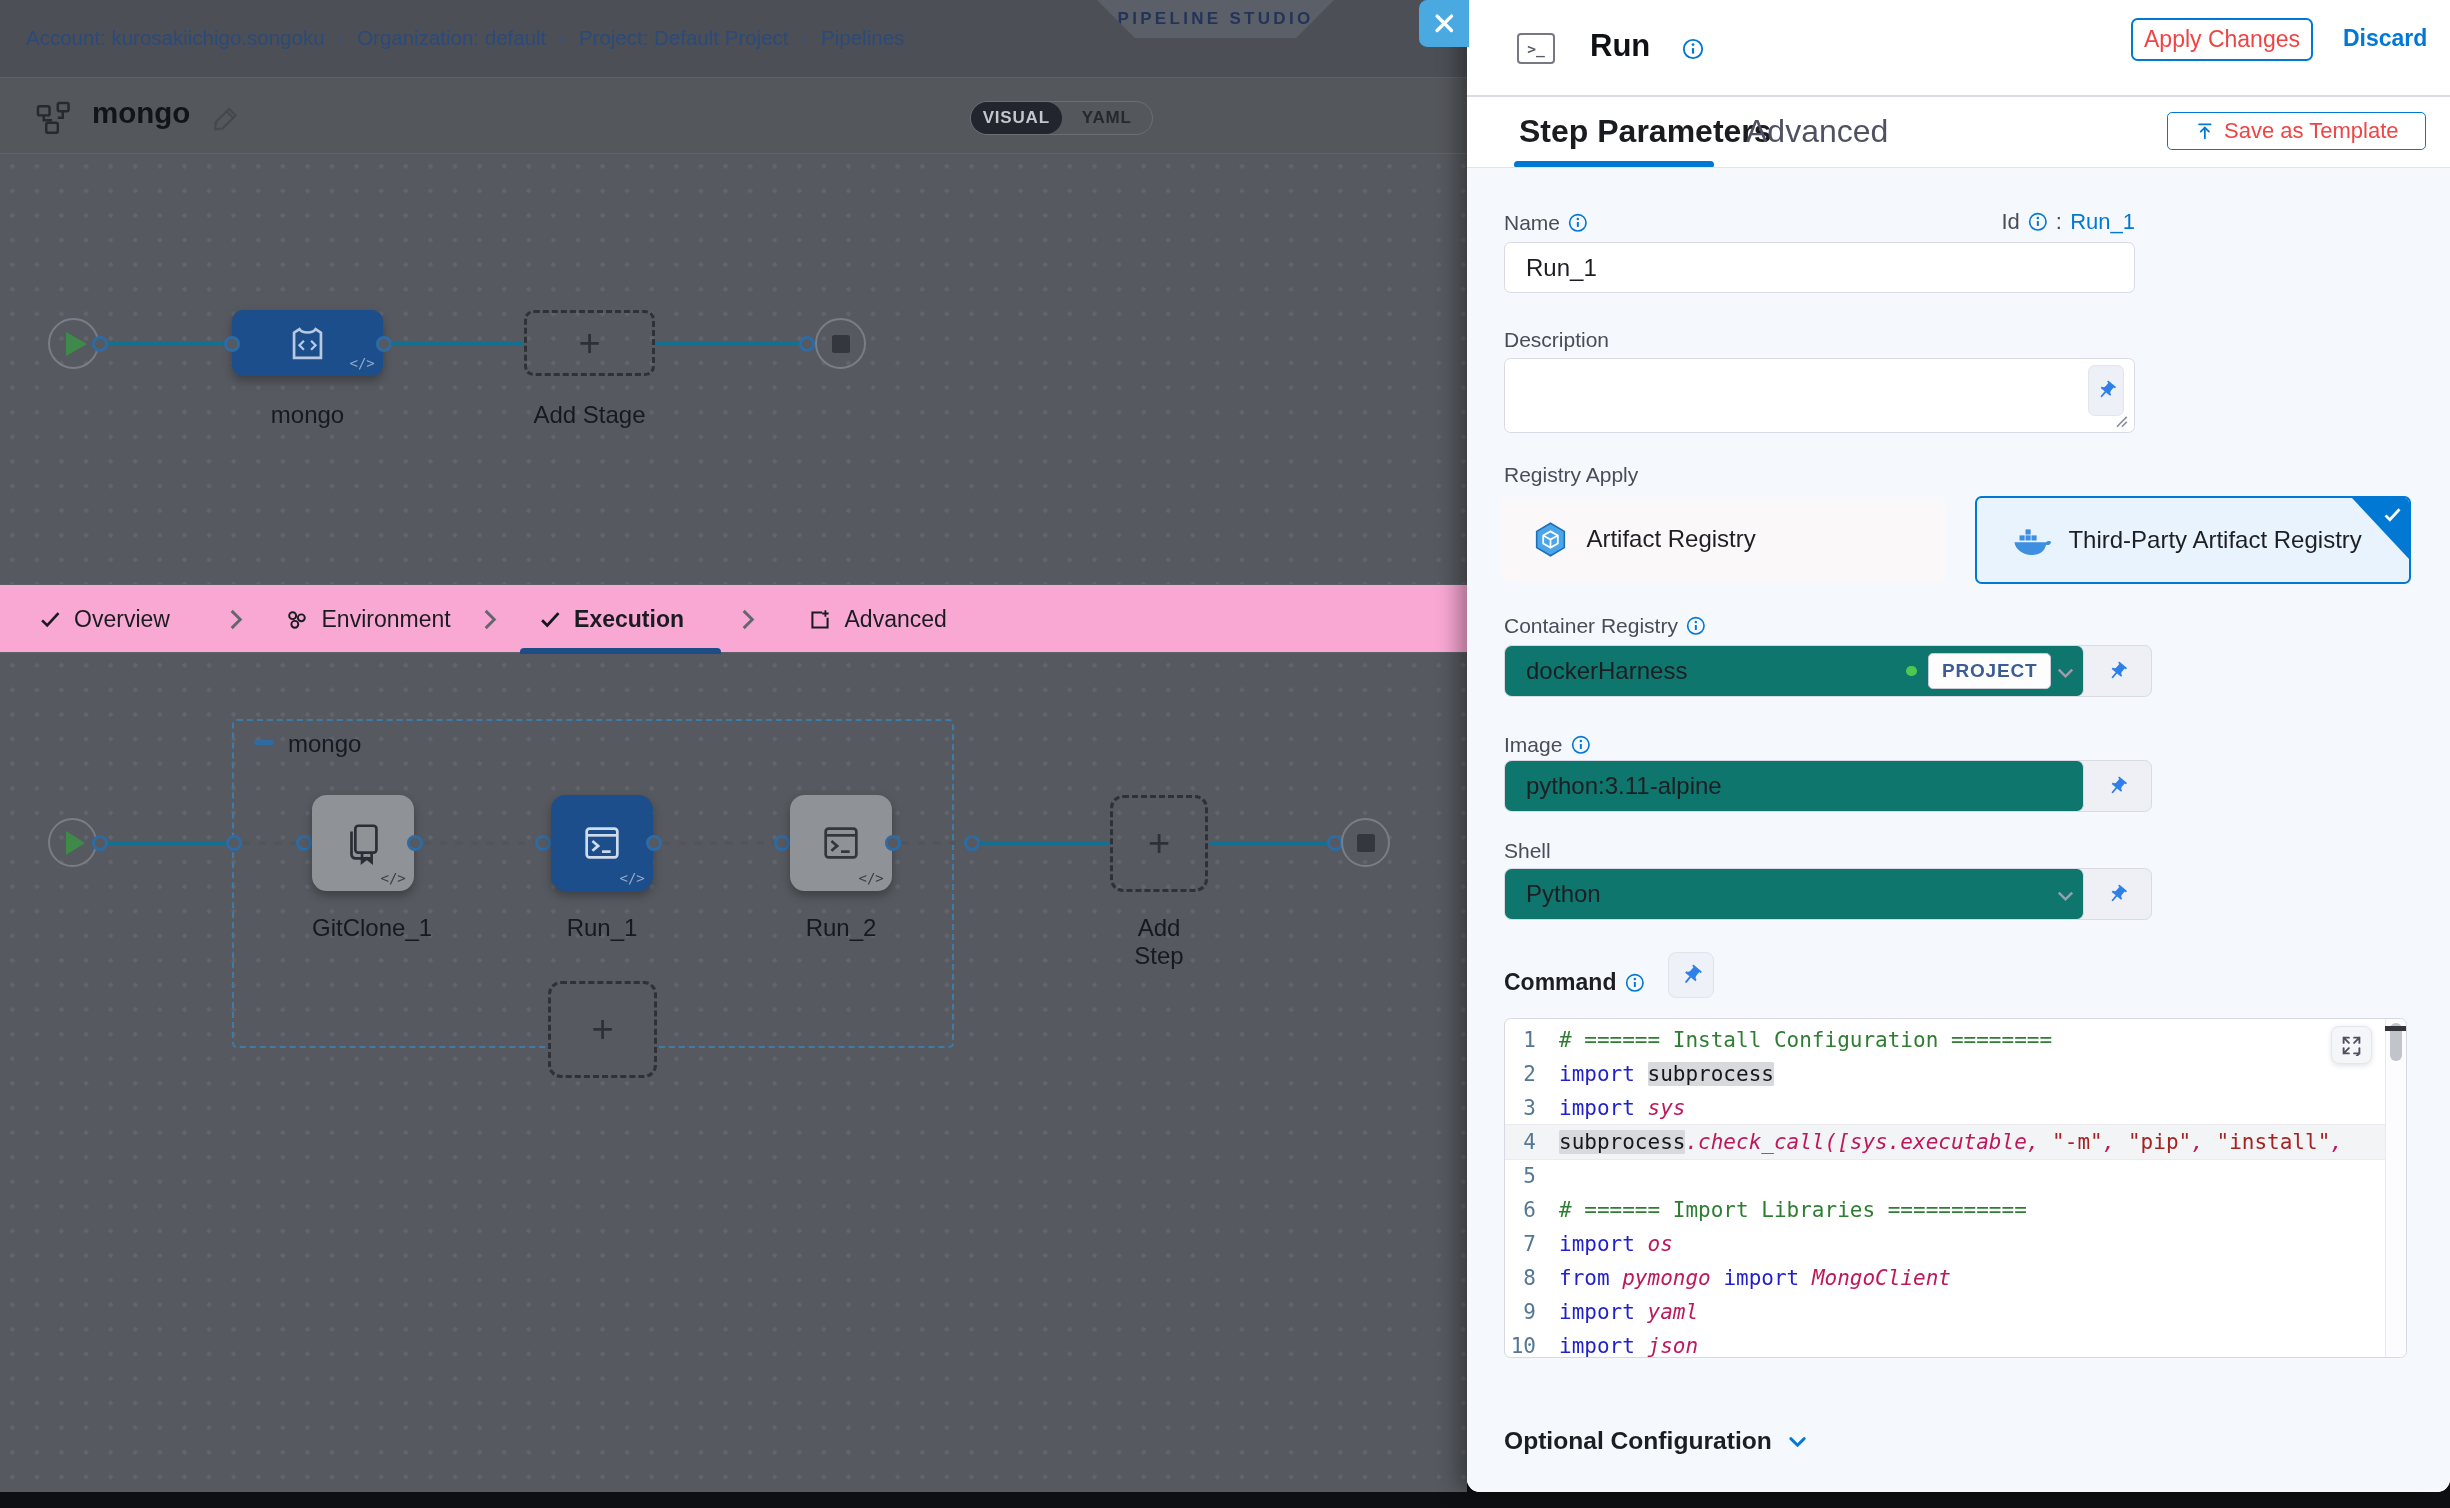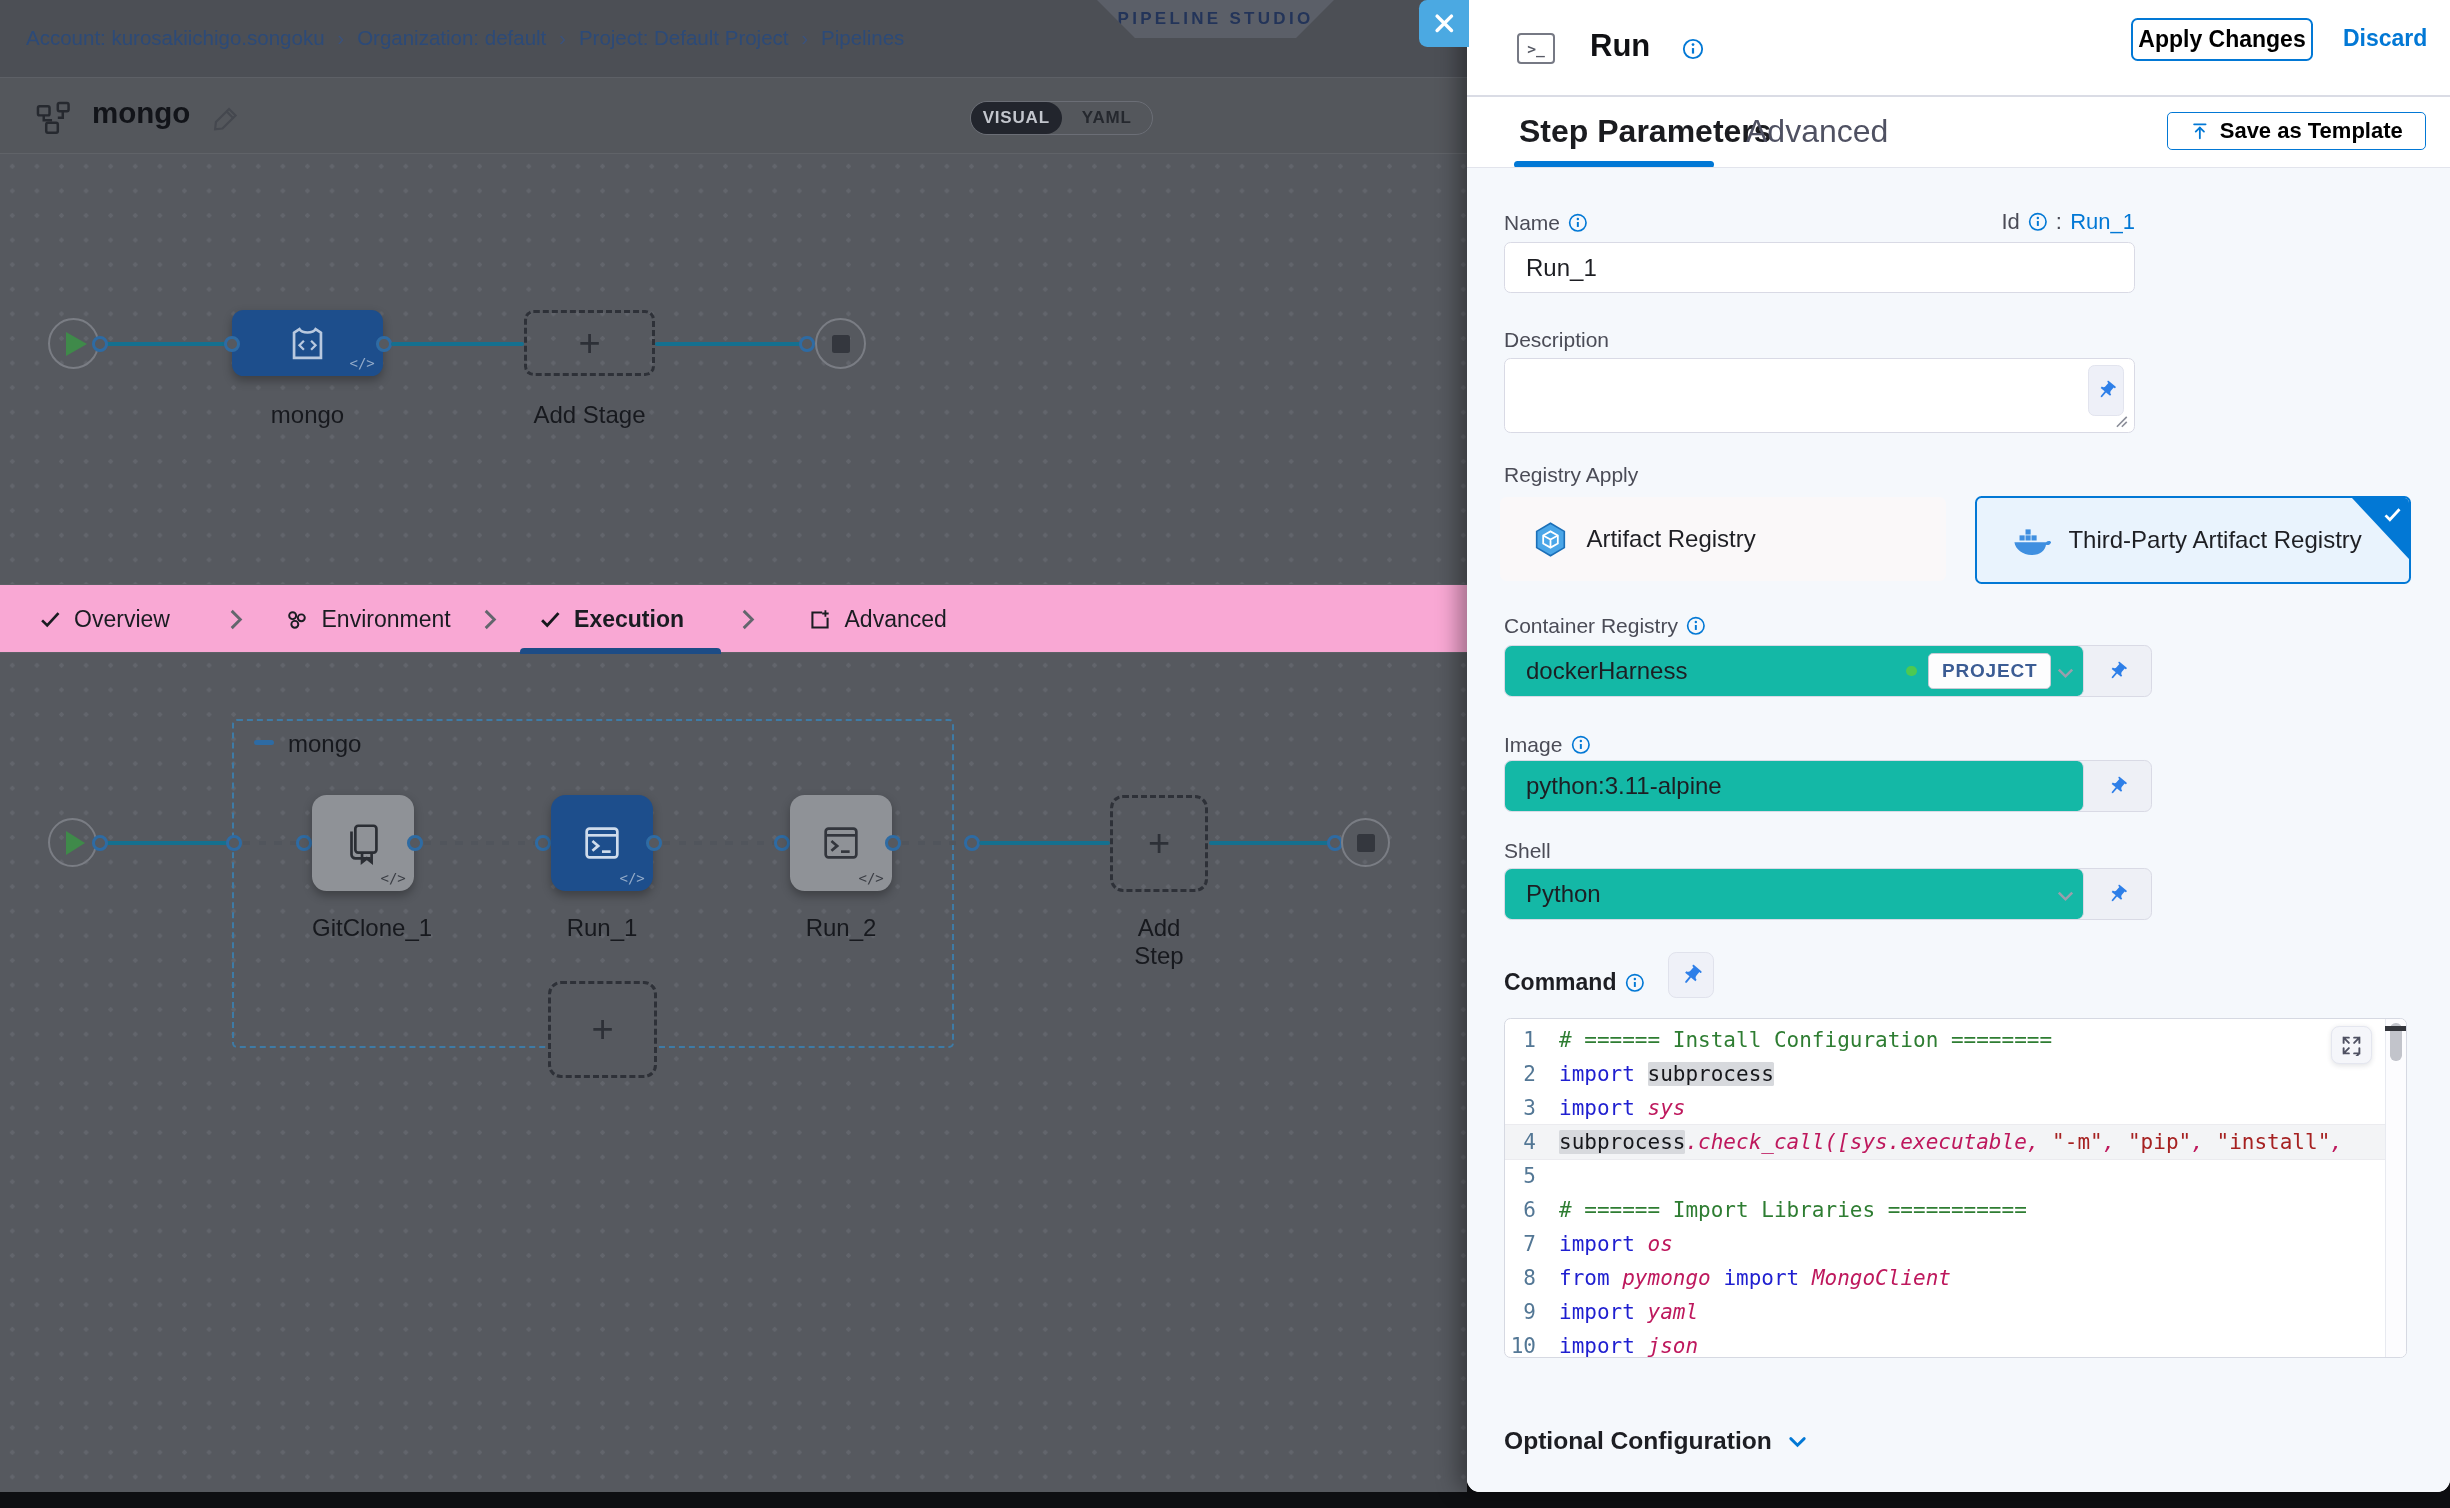--- a/index.html
+++ b/index.html
@@ -60,38 +60,38 @@
 
   
   #closebtn { left:1419px; top:0; width:50px; height:47px; background:#4ba9e2; border-radius:8.2px 0 0 8.2px;
       display:flex; align-items:center; justify-content:center; cursor:pointer; z-index:40; }
   #panel { left:1467px; top:0; width:983px; height:1492px; background:#fff; border-radius:0 0 13px 13px;
       box-shadow:-8.2px 0 21px rgba(0,0,0,.35); z-index:30; }
   .ph-iconbox { left:50px; top:33px; width:38px; height:31px; border:2.5px solid #767984; border-radius:4.1px;
       display:flex; align-items:center; justify-content:center; color:#585b66;
       font-family:"DejaVu Sans Mono",monospace; font-size:14.7px; font-weight:bold; }
   .ph-title { left:123px; top:28px; font-size:31px; font-weight:bold; color:#101114; }
-  .btn-outline { border:2px solid #0278D5; border-radius:6.6px; color:#000000; background:#fff;
-      display:flex; align-items:center; justify-content:center; font-weight:bold; cursor:pointer; }
+  .btn-outline { border:2px solid #0278D5; border-radius:6.6px; color:#ef4444; background:#fff;
+      display:flex; align-items:center; justify-content:center; font-weight:normal; cursor:pointer; }
   .apply-btn { left:664px; top:18px; width:182px; height:43px; font-size:23px; }
   .discard { left:876px; top:25.4px; font-size:23px; font-weight:bold; color:#0278D5; cursor:pointer; }
   .hdr-div { left:0; top:95px; width:983px; height:1.6px; background:#dadce5; }
   .ptab { top:95px; height:72px; display:flex; align-items:center; font-size:32px; cursor:pointer; }
   .ptab-active { font-weight:bold; color:#1b1c20; }
   .ptab-idle { color:#4f5162; }
   .ptab-underline { left:47px; top:161px; width:200px; height:6.6px; background:#0278D5; border-radius:4.1px; }
   .tabs-div { left:0; top:167px; width:983px; height:0.8px; background:#e2e4ec; }
   .savebtn { left:700px; top:112px; width:259px; height:38px; font-size:22px; border-radius:4.9px; gap:9.8px; border-width:1.6px; }
   #form { left:0; top:168px; width:983px; height:1324px; background:#f5f8fc; border-radius:0 0 13px 13px; }
 
   .flabel { display:flex; align-items:center; gap:8.2px; font-size:21px; color:#4b4c57; }
   .finput { background:#fff; border:1.6px solid #d9dae5; border-radius:6.6px; display:flex; align-items:center;
       font-size:24px; color:#1d1e23; padding-left:21px; }
   .igroup { border:1.6px solid #d9dae5; border-radius:7.4px; background:#eef0f6; }
-  .igroup-white { position:absolute; left:0; top:0; bottom:0; right:67px; background:#14b8a6; border-right:1.6px solid #d9dae5;
+  .igroup-white { position:absolute; left:0; top:0; bottom:0; right:67px; background:#0f766e; border-right:1.6px solid #d9dae5;
       border-radius:6.6px; display:flex; align-items:center; padding-left:21px; font-size:24px; color:#1d1e23; }
   .pin-slot { position:absolute; right:0; top:0; bottom:0; width:67px; display:flex; align-items:center; justify-content:center; cursor:pointer; }
   .idtext { font-size:22px; }
   .blue { color:#0278D5; }
   .gray { color:#4b4c57; }
   .scope-badge { border:1.6px solid #c9cbd6; background:#fdfdfe; border-radius:4.9px; padding:5.7px 13px;
       font-size:19px; font-weight:bold; letter-spacing:0.8px; color:#3b5c94; }
   .greendot { width:10.6px; height:10.6px; border-radius:50%; background:#4dc952; }
   .regcard { border-radius:6.6px; display:flex; align-items:center; cursor:pointer; }
   .pinbtn-sm { width:36px; height:51px; background:#eef0f8; border:0.8px solid #e2e4ee; border-radius:6.6px;

